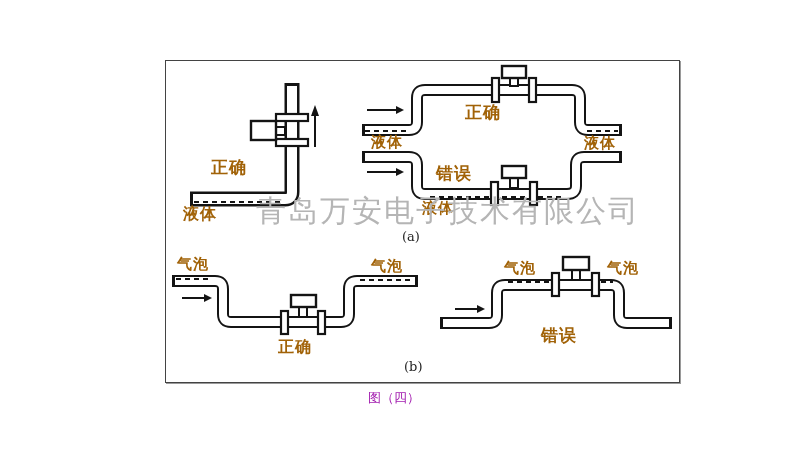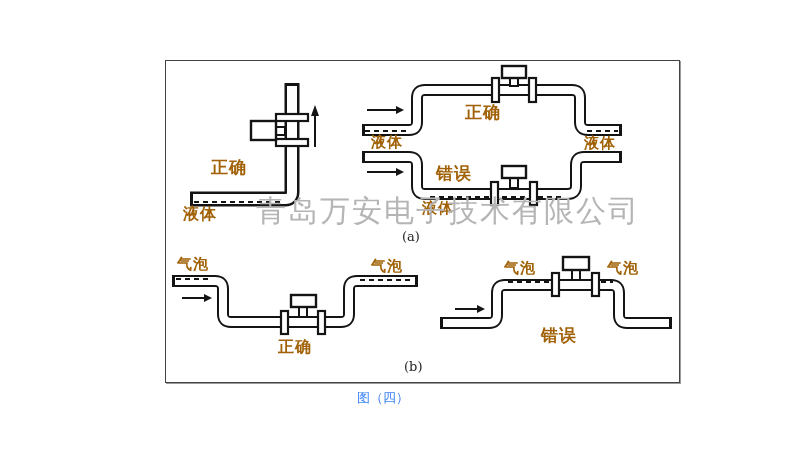--- a/index.html
+++ b/index.html
@@ -126,15 +126,15 @@
   <div class="lbl v16" style="left:278px;top:339px">正确</div>
 
   <div class="lbl v15" style="left:504px;top:261px">气泡</div>
   <div class="lbl v15" style="left:607px;top:261px">气泡</div>
   <div class="lbl v17" style="left:541px;top:327px">错误</div>
 
   <div id="watermark">青岛万安电子技术有限公司</div>
 
   <div class="caption" style="left:402px;top:230px">(a)</div>
   <div class="caption" style="left:404px;top:360px">(b)</div>
-  <div class="caption" style="left:357px;top:391px;color:#3b82f6">图（四）</div>
+  <div class="caption" style="left:368px;top:391px;color:#a21caf">图（四）</div>
 
 </div>
 
 </body></html>

